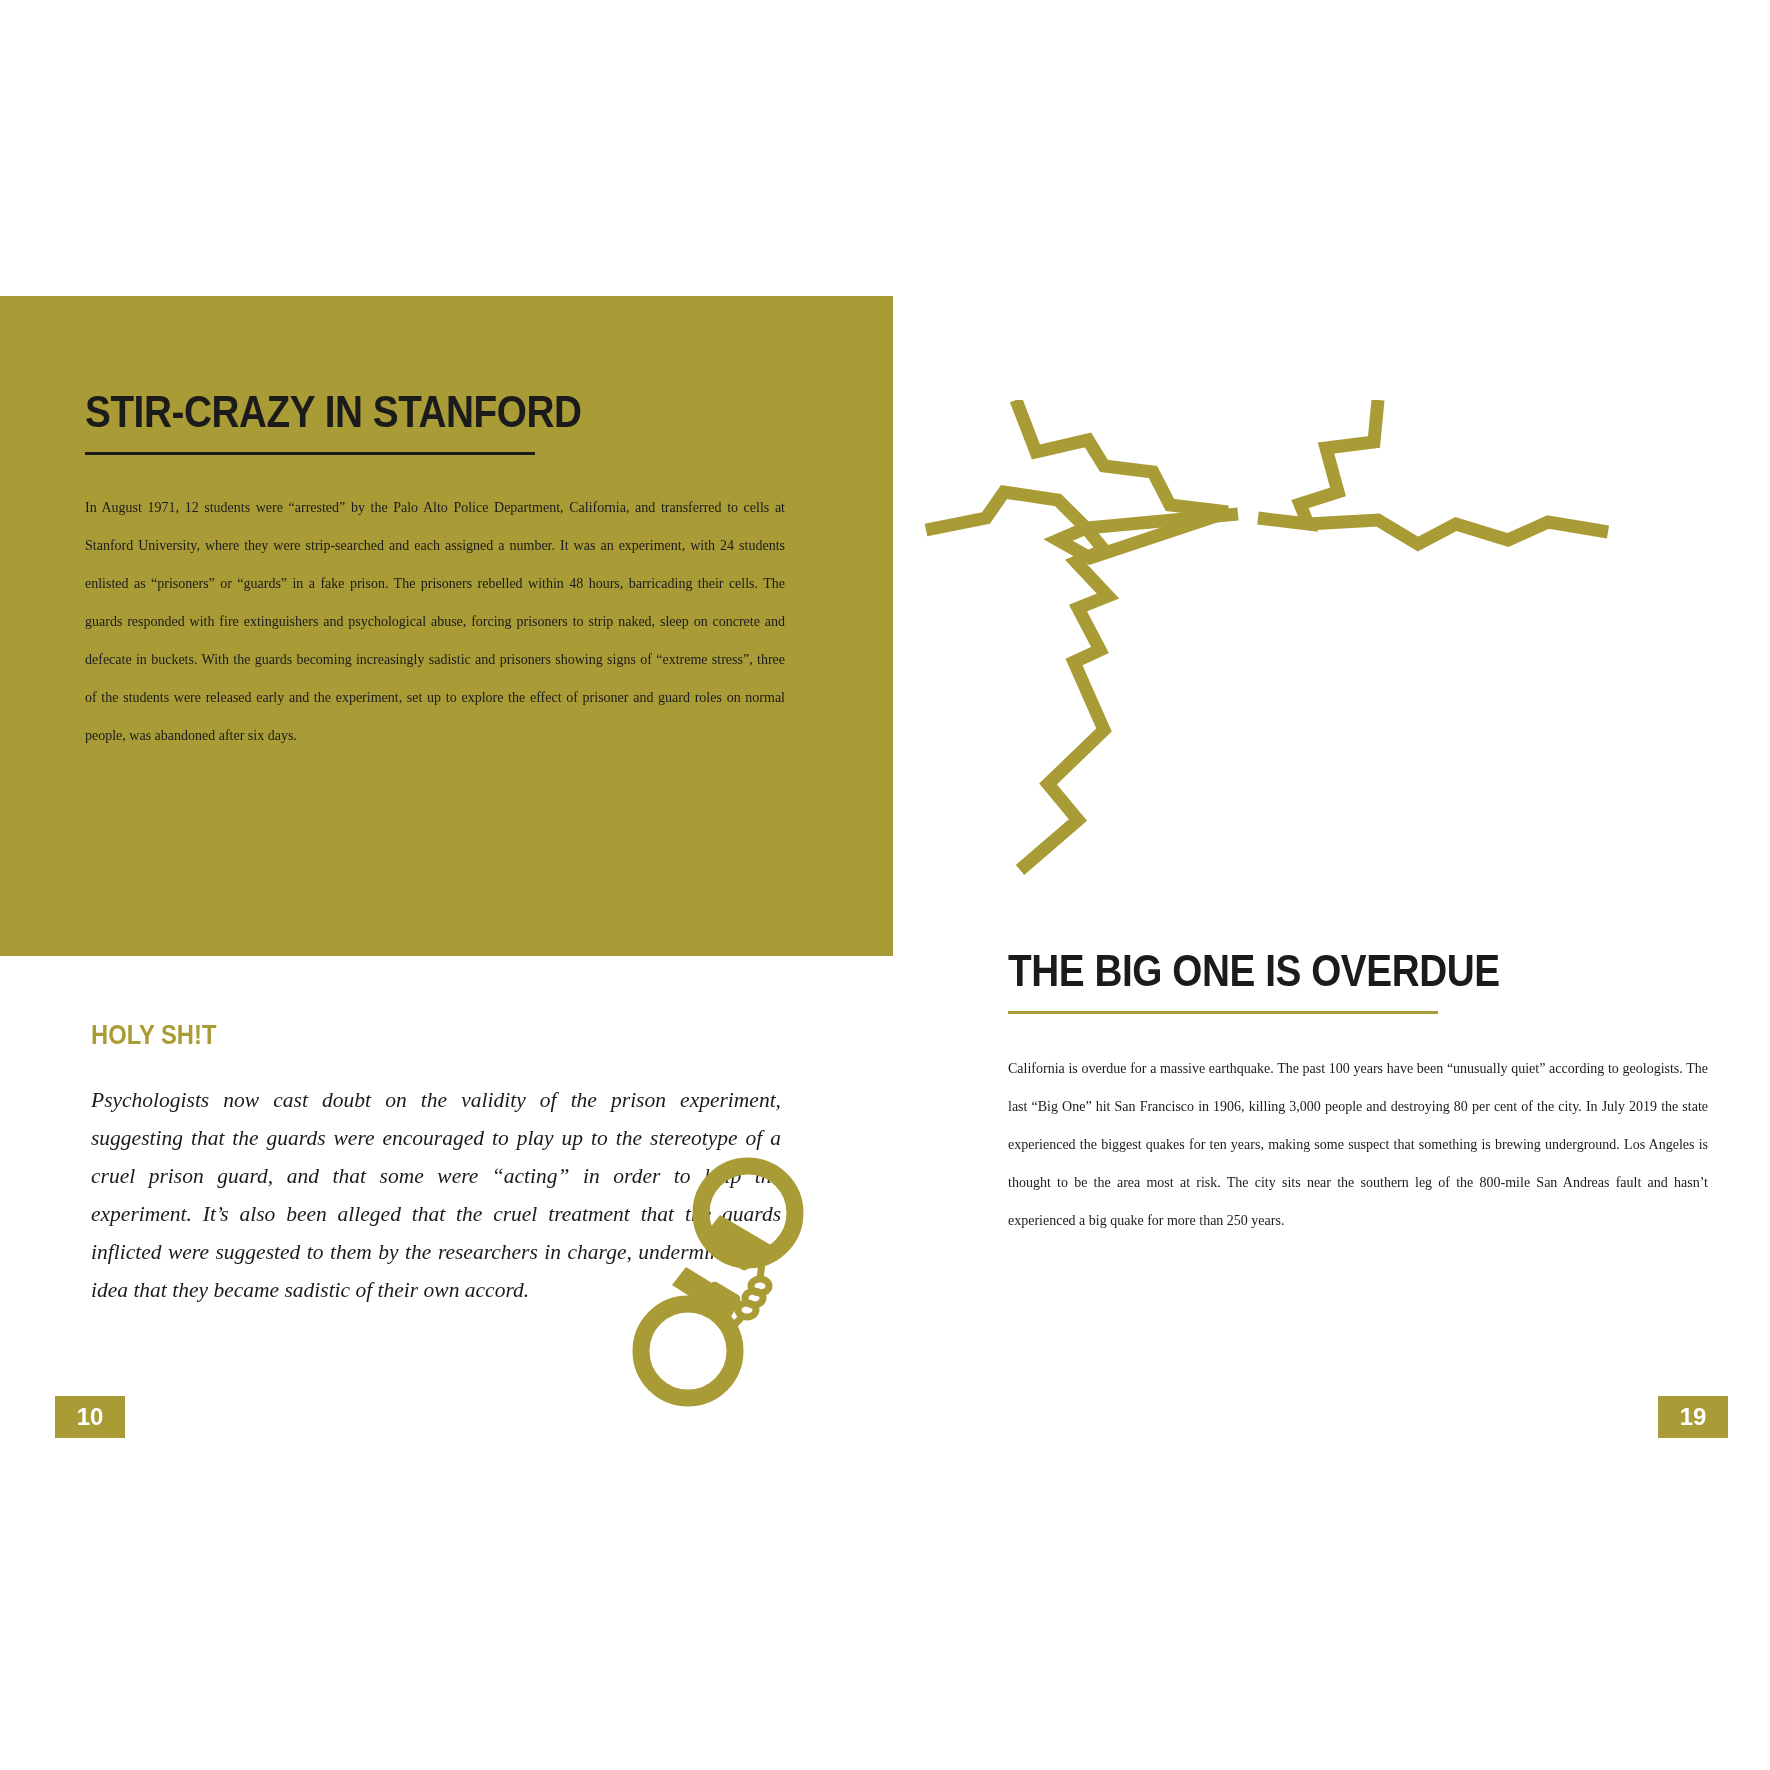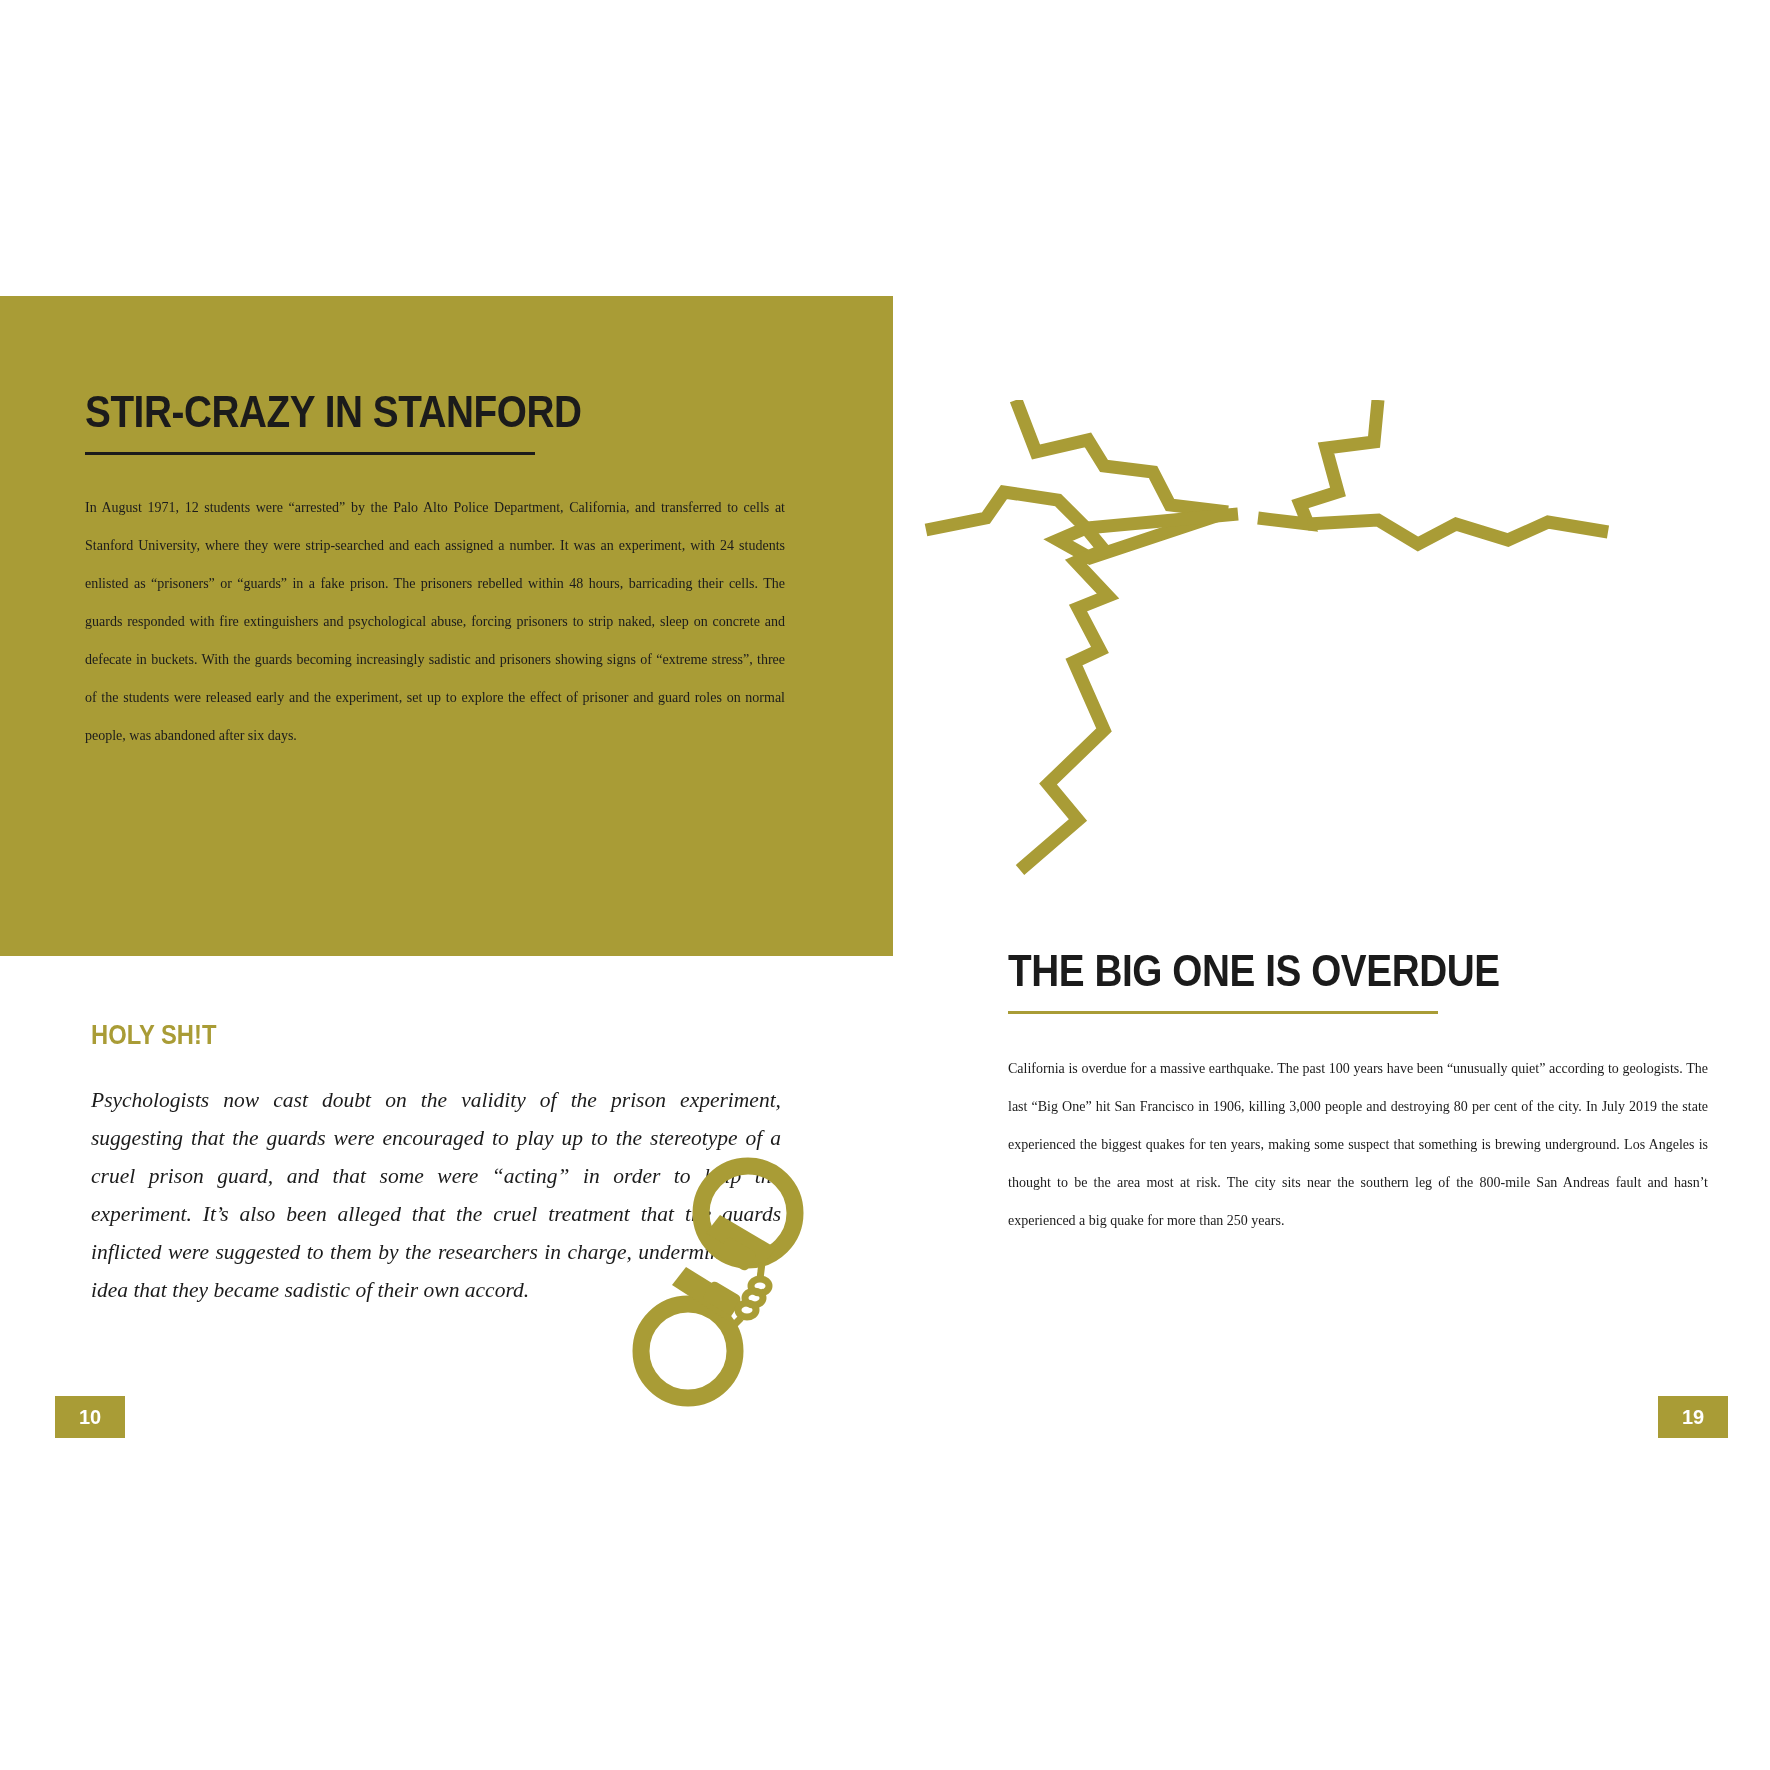--- a/index.html
+++ b/index.html
@@ -114,21 +114,21 @@
 
   
   .folio {
     position: absolute;
     width: 70px;
     height: 42px;
     background: #a99c36;
     color: #ffffff;
     font-family: "Liberation Sans", sans-serif;
     font-weight: bold;
-    font-size: 20px;
+    font-size: 24px;
     display: flex;
     align-items: center;
     justify-content: center;
   }
   .folio-left {
     left: 55px;
     top: 1396px;
   }
   .folio-right {
     right: 55px;

